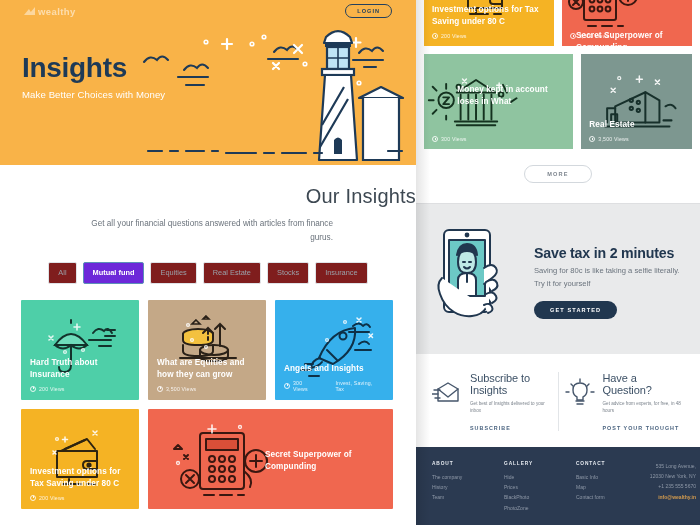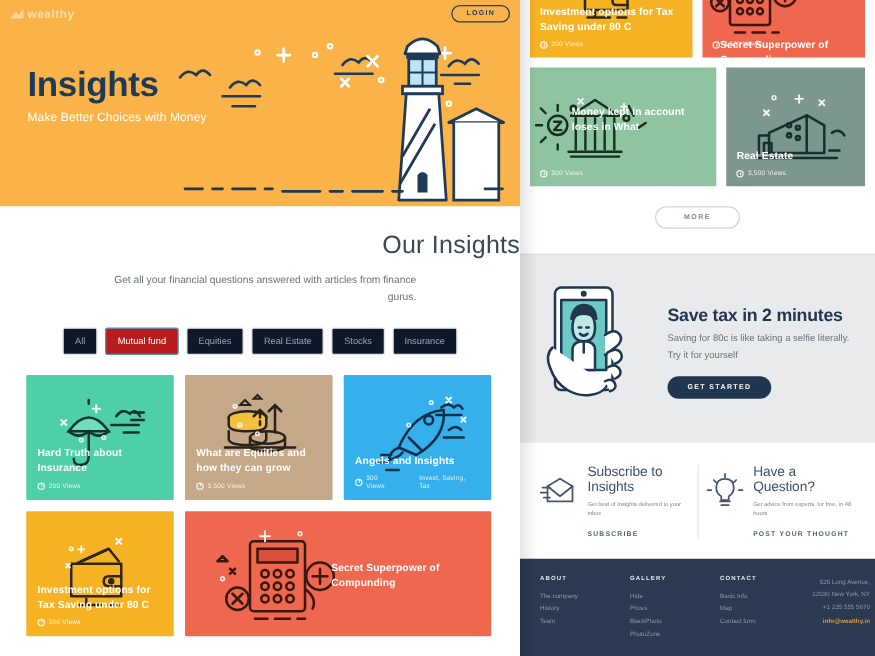--- a/index.html
+++ b/index.html
@@ -24,21 +24,21 @@
   
   .hero {
     position: relative;
     width: 416px; height: 165px;
     background: #f9b348;
     overflow: hidden;
   }
   .topbar {
     position: absolute; left: 0; top: 0; right: 0; height: 22px;
     display: flex; align-items: center; justify-content: space-between;
-    padding: 0 8px;
+    padding: 0 24px;
   }
   .logo { display: flex; align-items: center; gap: 3px; opacity: .55; }
   .logo-mark {
     width: 11px; height: 8px;
     background: #ffffff;
     clip-path: polygon(0% 100%, 45% 25%, 62% 62%, 100% 0%, 100% 100%);
     opacity: .85;
   }
   .logo-text {
     font-size: 9.5px; font-weight: bold; color: #ffffff;
@@ -72,24 +72,24 @@
 
   .filters {
     display: flex; gap: 6px; justify-content: center;
     margin-top: 18px; padding: 0 18px;
   }
   .filter {
     flex: 0 0 auto;
     padding: 5px 9px;
     font-size: 7.4px; color: #9aa1a9;
     border: 1px solid #dfe3e7; border-radius: 2px;
-    background: #0f172a; white-space: nowrap; line-height: 1.3;
+    background: #7f1d1d; white-space: nowrap; line-height: 1.3;
   }
   .filter.is-active {
-    background: #b91c1c; border-color: #5b90b8; color: #ffffff; font-weight: normal;
+    background: #6d28d9; border-color: #5b90b8; color: #ffffff; font-weight: bold;
   }
 
   
   .grid {
     display: grid;
     grid-template-columns: 118px 118px 118px;
     gap: 9px;
     padding: 16px 21px 0;
   }
   .card {

